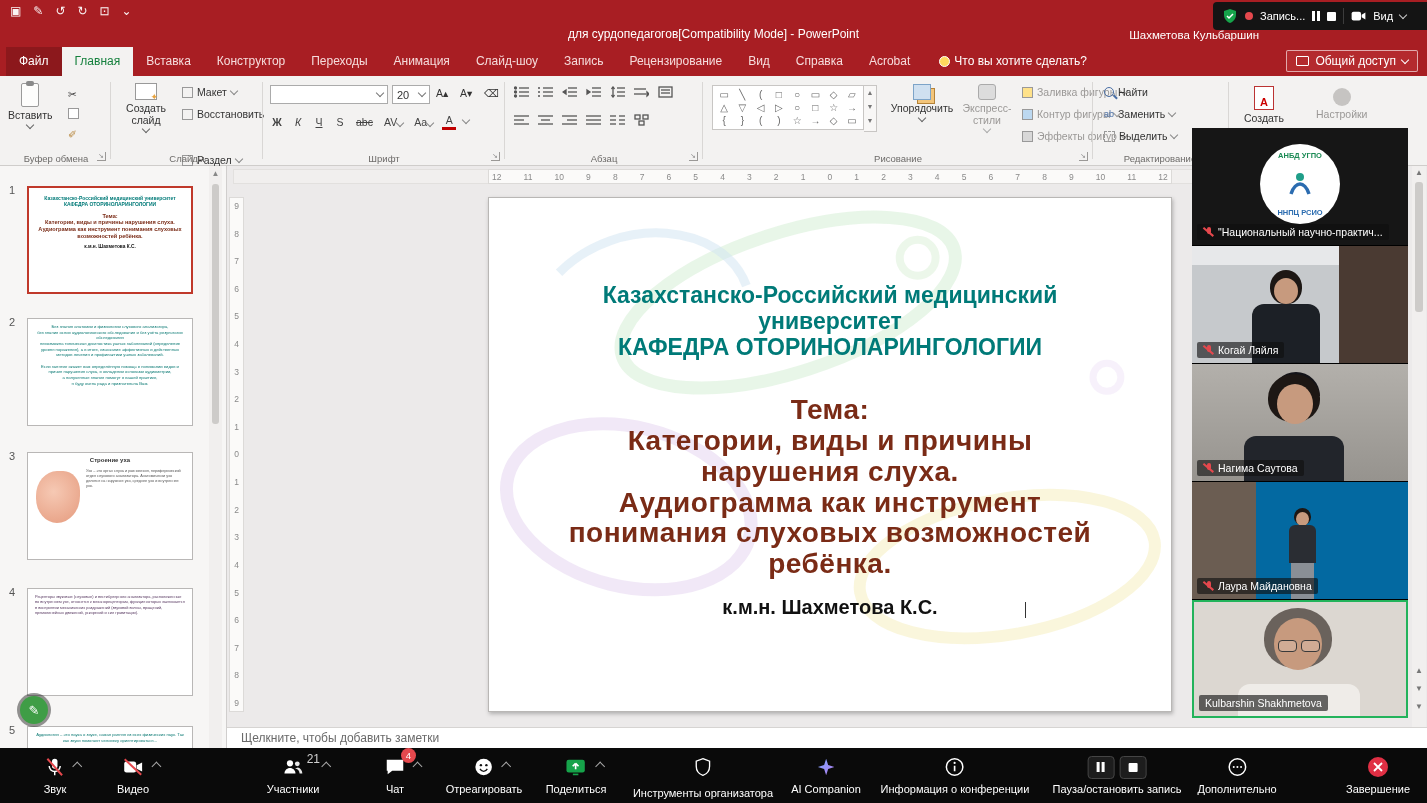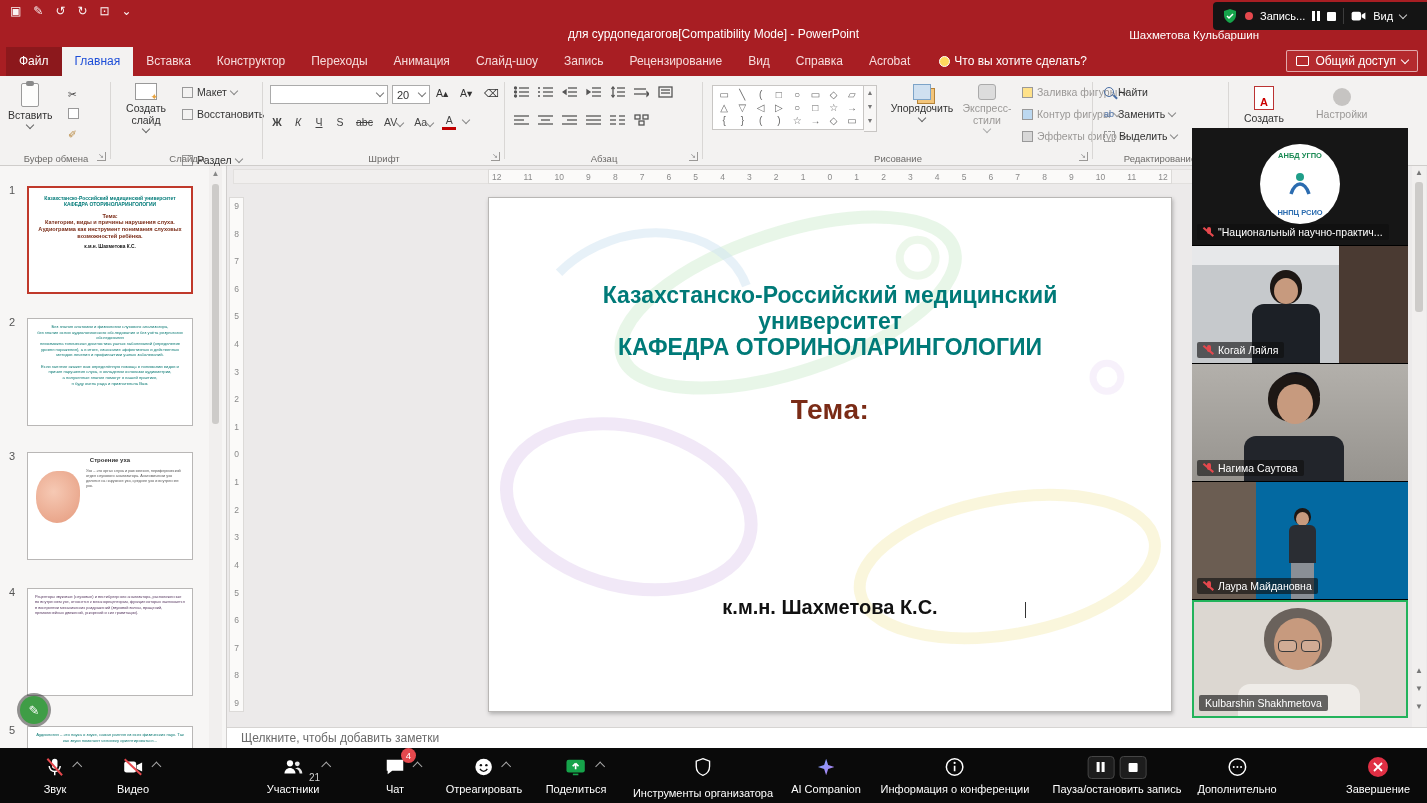--- a/index.html
+++ b/index.html
@@ -11,21 +11,21 @@
   .titlebar{position:absolute;left:0;top:0;width:100%;height:46px;background:#a81e23;z-index:1;}
   .qat{position:absolute;left:10px;top:4px;display:flex;gap:12px;align-items:center;color:#fff;font-size:12px;}
   .qat span{cursor:default;opacity:.95;}
   .ppt-title{position:absolute;left:0;right:0;top:27px;text-align:center;color:#fff;font-size:12px;}
   .user-name{position:absolute;right:168px;top:29px;color:#fff;font-size:11.5px;}
 
   
   .tabs-row{position:absolute;left:0;top:46px;width:100%;height:30px;background:#a81e23;display:flex;align-items:flex-end;padding-left:6px;z-index:1;}
   .tab{color:#f6dcdc;font-size:12px;padding:7px 13px 8px;white-space:nowrap;}
   .tab.file{background:#8c181c;color:#fff;}
-  .tab.active{background:#f3f2f1;color:#1d4ed8;}
+  .tab.active{background:#f3f2f1;color:#15803d;}
   .tellme{display:flex;align-items:center;gap:4px;color:#fff;font-size:12px;padding:0 0 8px 16px;white-space:nowrap;}
   .bulb{width:11px;height:11px;border-radius:50%;background:#ffd95e;border:1px solid #fff;}
   .share-btn{position:absolute;right:9px;top:50px;display:flex;align-items:center;gap:6px;color:#fff;font-size:12px;
     border:1px solid rgba(255,255,255,.6);background:#b42a2e;padding:3px 9px;border-radius:2px;z-index:2;}
   .share-ico{width:13px;height:10px;border:1.3px solid #fff;border-radius:1px;position:relative;}
   .chev-d{width:6px;height:6px;border-right:1.4px solid currentColor;border-bottom:1.4px solid currentColor;transform:rotate(45deg);display:inline-block;margin-top:-3px;}
 
   
   .ribbon{position:absolute;left:0;top:76px;width:100%;height:90px;background:#f3f2f1;border-bottom:1px solid #cfcdcb;z-index:1;font-size:10.5px;color:#333;}
   .gdiv{position:absolute;top:6px;bottom:6px;width:1px;background:#d9d7d5;}
@@ -124,21 +124,21 @@
   .tile4 .furn{position:absolute;left:0;top:0;width:64px;height:100%;background:#6b5d52;}
   .tile5{background:#dcd7d1;}
   .glasses{position:absolute;display:flex;gap:4px;}
   .glasses i{flex:1;border:1.5px solid #3a3a3a;border-radius:4px;background:rgba(255,255,255,.18);}
 
   
   .ztoolbar{position:absolute;left:0;top:748px;width:100%;height:55px;background:#0a0a0a;z-index:50;}
   .zitem{position:absolute;top:7px;transform:translateX(-50%);display:flex;flex-direction:column;align-items:center;gap:4px;color:#fff;font-size:11px;white-space:nowrap;}
   .zico{height:24px;display:flex;align-items:center;justify-content:center;position:relative;}
   .chev-u{position:absolute;top:8px;width:7px;height:7px;border-left:1.6px solid #a8a8a8;border-top:1.6px solid #a8a8a8;transform:rotate(45deg);}
-  .badge-gray{position:absolute;top:-3px;right:-16px;color:#d0d0d0;font-size:10px;margin-top:20px;}
+  .badge-gray{position:absolute;top:-3px;right:-16px;color:#d0d0d0;font-size:12px;}
   .badge-red{position:absolute;top:-7px;right:-10px;width:15px;height:15px;border-radius:50%;background:#e5484d;color:#fff;font-size:9.5px;display:flex;align-items:center;justify-content:center;}
   .recbtn{width:27px;height:23px;border:1px solid #454545;background:#1d1d1d;border-radius:4px;display:flex;align-items:center;justify-content:center;gap:2px;}
   .recbtn i{display:block;width:3px;height:10px;background:#fff;}
   .recbtn .sq{width:9px;height:9px;background:#fff;border-radius:1px;}
 
   .fab{position:absolute;left:20px;top:696px;width:28px;height:28px;border-radius:50%;background:#3f9d46;
     box-shadow:0 0 0 3px rgba(20,20,20,.45);display:flex;align-items:center;justify-content:center;color:#fff;font-size:13px;z-index:45;}
 </style>
 </head>
 <body>
@@ -538,20 +538,25 @@
         <ellipse cx="140" cy="310" rx="125" ry="80" stroke="#e3d2f0" stroke-width="13" fill="none" opacity="0.5" transform="rotate(14 140 310)"></ellipse>
         <ellipse cx="520" cy="370" rx="150" ry="68" stroke="#f5efc0" stroke-width="12" fill="none" opacity="0.55" transform="rotate(-10 520 370)"></ellipse>
         <path d="M70 75 C 130 15, 235 25, 258 88" stroke="#cfe3f2" stroke-width="9" fill="none" opacity="0.5"></path>
         <circle cx="430" cy="60" r="18" stroke="#d9f0d6" stroke-width="8" fill="none" opacity="0.5"></circle>
         <circle cx="620" cy="180" r="14" stroke="#efe3f7" stroke-width="7" fill="none" opacity="0.5"></circle>
       </svg>
       <div class="sl-header" data-interactable="true">Казахстанско-Российский медицинский
 университет
 КАФЕДРА ОТОРИНОЛАРИНГОЛОГИИ</div>
       <div class="sl-theme-label" data-interactable="true">Тема:</div>
+      <div class="sl-theme" data-interactable="true">Категории, виды и причины
+нарушения слуха.
+Аудиограмма как инструмент
+понимания слуховых возможностей
+ребёнка.</div>
       <div class="sl-author" data-interactable="true">к.м.н. Шахметова К.С.</div>
       <div class="caret" data-interactable="false"></div>
     </div>
 
     <div class="e-scroll" data-interactable="true">
       <div class="a" style="top:2px;" data-interactable="true">▲</div>
       <div class="bar" data-interactable="true"></div>
       <div class="a" style="top:500px;" data-interactable="true">▲</div>
       <div class="a" style="top:518px;" data-interactable="true">▼</div>
       <div class="a" style="top:536px;" data-interactable="true">▼</div>

